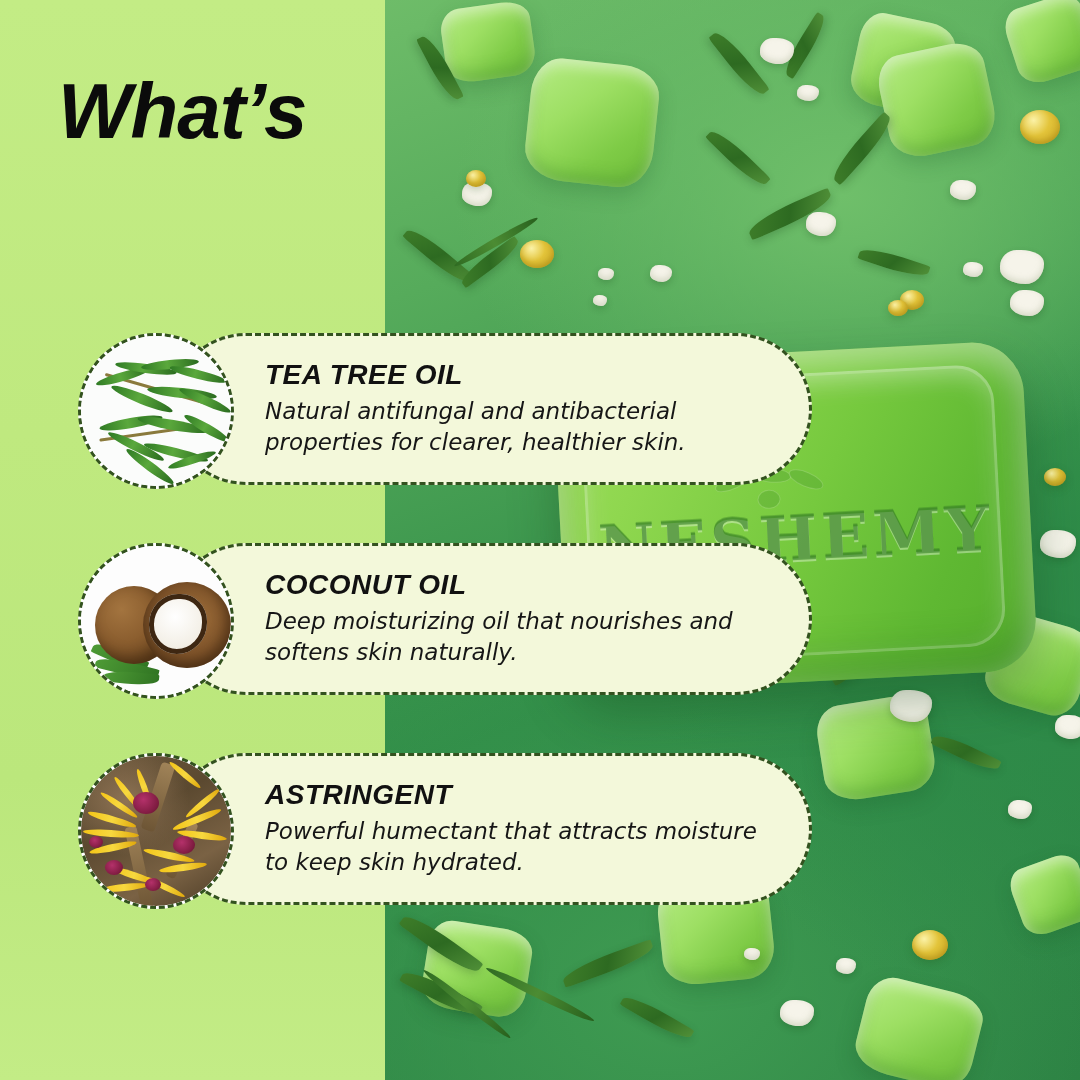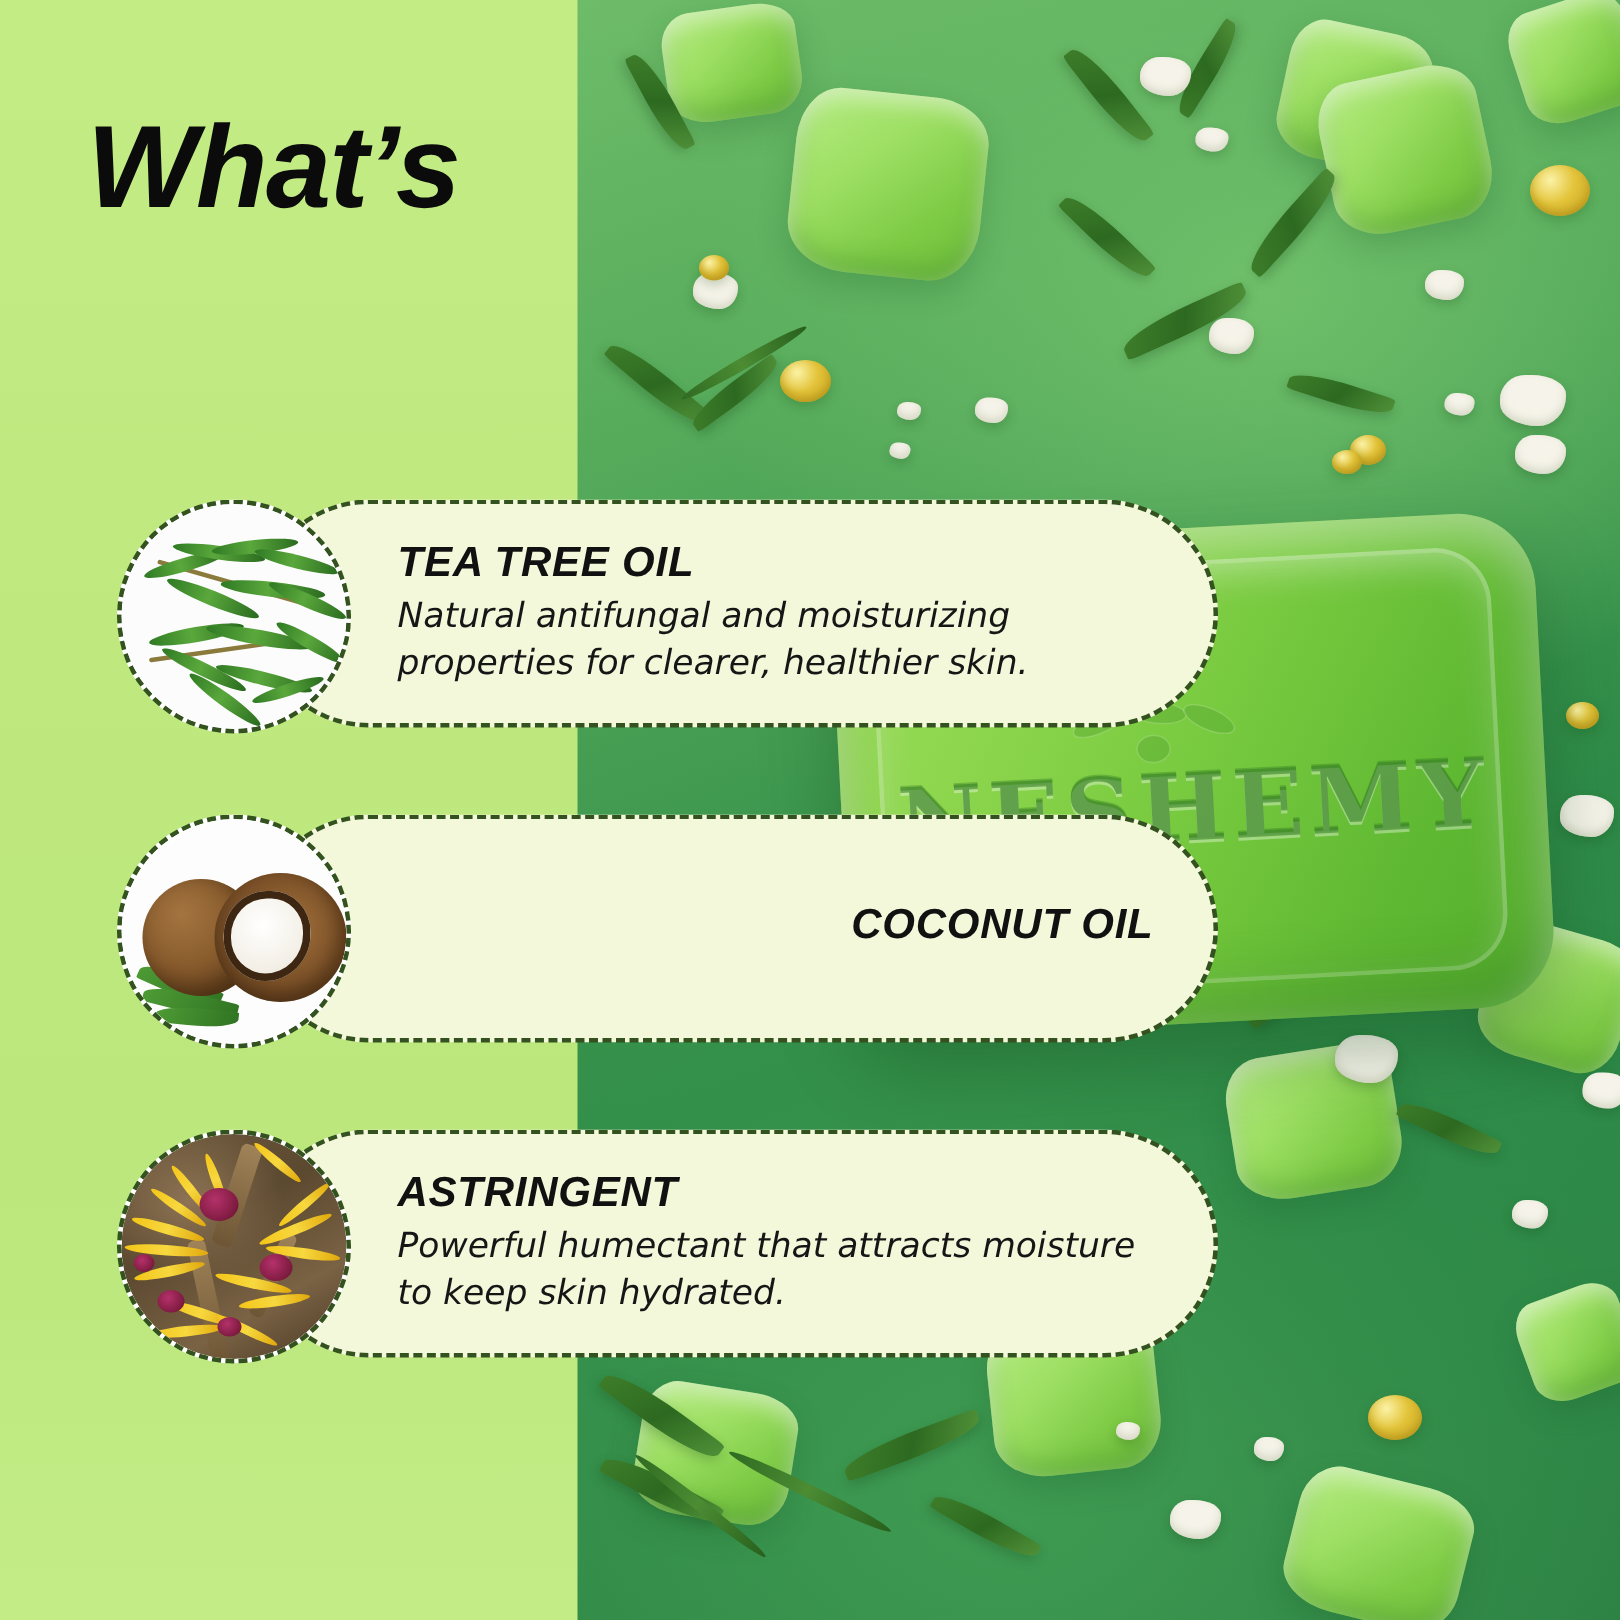--- a/index.html
+++ b/index.html
@@ -289,21 +289,21 @@
 
   <div class="heading">
     <span class="l1">What’s</span>
   </div>
 
   <div class="cards">
 
     <div class="card" style="top:333px;">
       <div class="text">
         <p class="card-title">TEA TREE OIL</p>
-        <p class="card-desc">Natural antifungal and moisturizing properties for clearer, healthier skin.</p>
+        <p class="card-desc">Natural antifungal and antibacterial properties for clearer, healthier skin.</p>
       </div>
     </div>
     <div class="thumb" style="top:333px;">
       <div class="thumb-inner">
         <div class="tt-bg"></div>
         <div class="tt-stem" style="left:22px;top:52px;width:110px;height:3px;transform:rotate(16deg);"></div>
         <div class="tt-stem" style="left:18px;top:96px;width:96px;height:3px;transform:rotate(-8deg);"></div>
         <div class="tt-needle" style="left:14px;top:36px;width:56px;height:9px;transform:rotate(-16deg);"></div>
         <div class="tt-needle" style="left:34px;top:28px;width:62px;height:9px;transform:rotate(8deg);"></div>
         <div class="tt-needle" style="left:60px;top:24px;width:58px;height:9px;transform:rotate(-6deg);"></div>
@@ -317,20 +317,21 @@
         <div class="tt-needle" style="left:24px;top:106px;width:62px;height:9px;transform:rotate(26deg);"></div>
         <div class="tt-needle" style="left:62px;top:112px;width:66px;height:9px;transform:rotate(14deg);"></div>
         <div class="tt-needle" style="left:40px;top:126px;width:58px;height:9px;transform:rotate(36deg);"></div>
         <div class="tt-needle" style="left:86px;top:120px;width:50px;height:8px;transform:rotate(-18deg);"></div>
       </div>
     </div>
 
     <div class="card" style="top:543px;justify-content:flex-end;">
       <div class="text">
         <p class="card-title">COCONUT OIL</p>
+        <p class="card-desc">Deep moisturizing oil that nourishes and softens skin naturally.</p>
       </div>
     </div>
     <div class="thumb" style="top:543px;">
       <div class="thumb-inner">
         <div class="co-bg"></div>
         <div class="co-leaf" style="left:10px;top:104px;width:58px;height:14px;transform:rotate(24deg);"></div>
         <div class="co-leaf" style="left:14px;top:116px;width:64px;height:13px;transform:rotate(14deg);"></div>
         <div class="co-leaf" style="left:22px;top:126px;width:56px;height:12px;transform:rotate(6deg);"></div>
         <div class="co-whole"></div>
         <div class="co-half">

